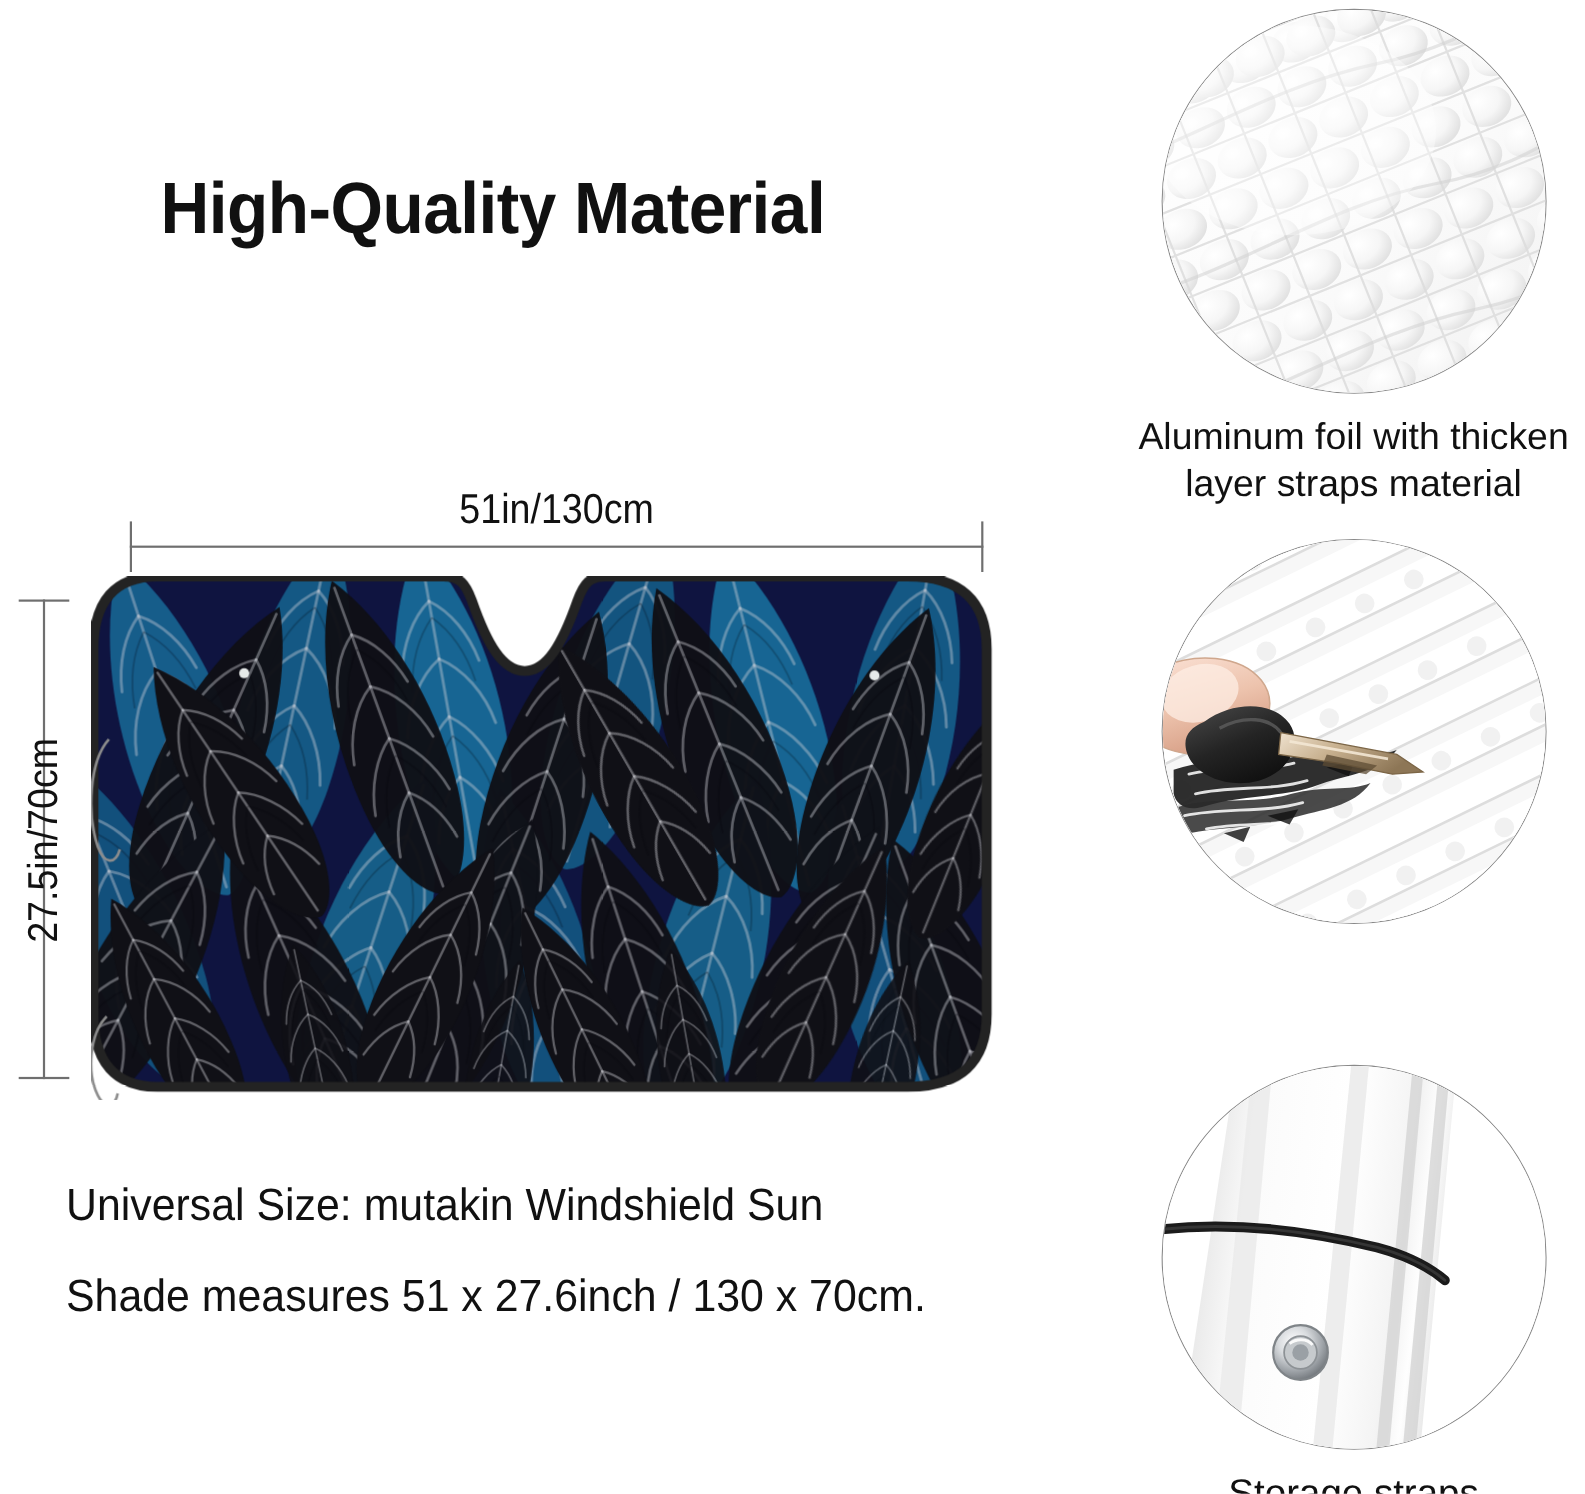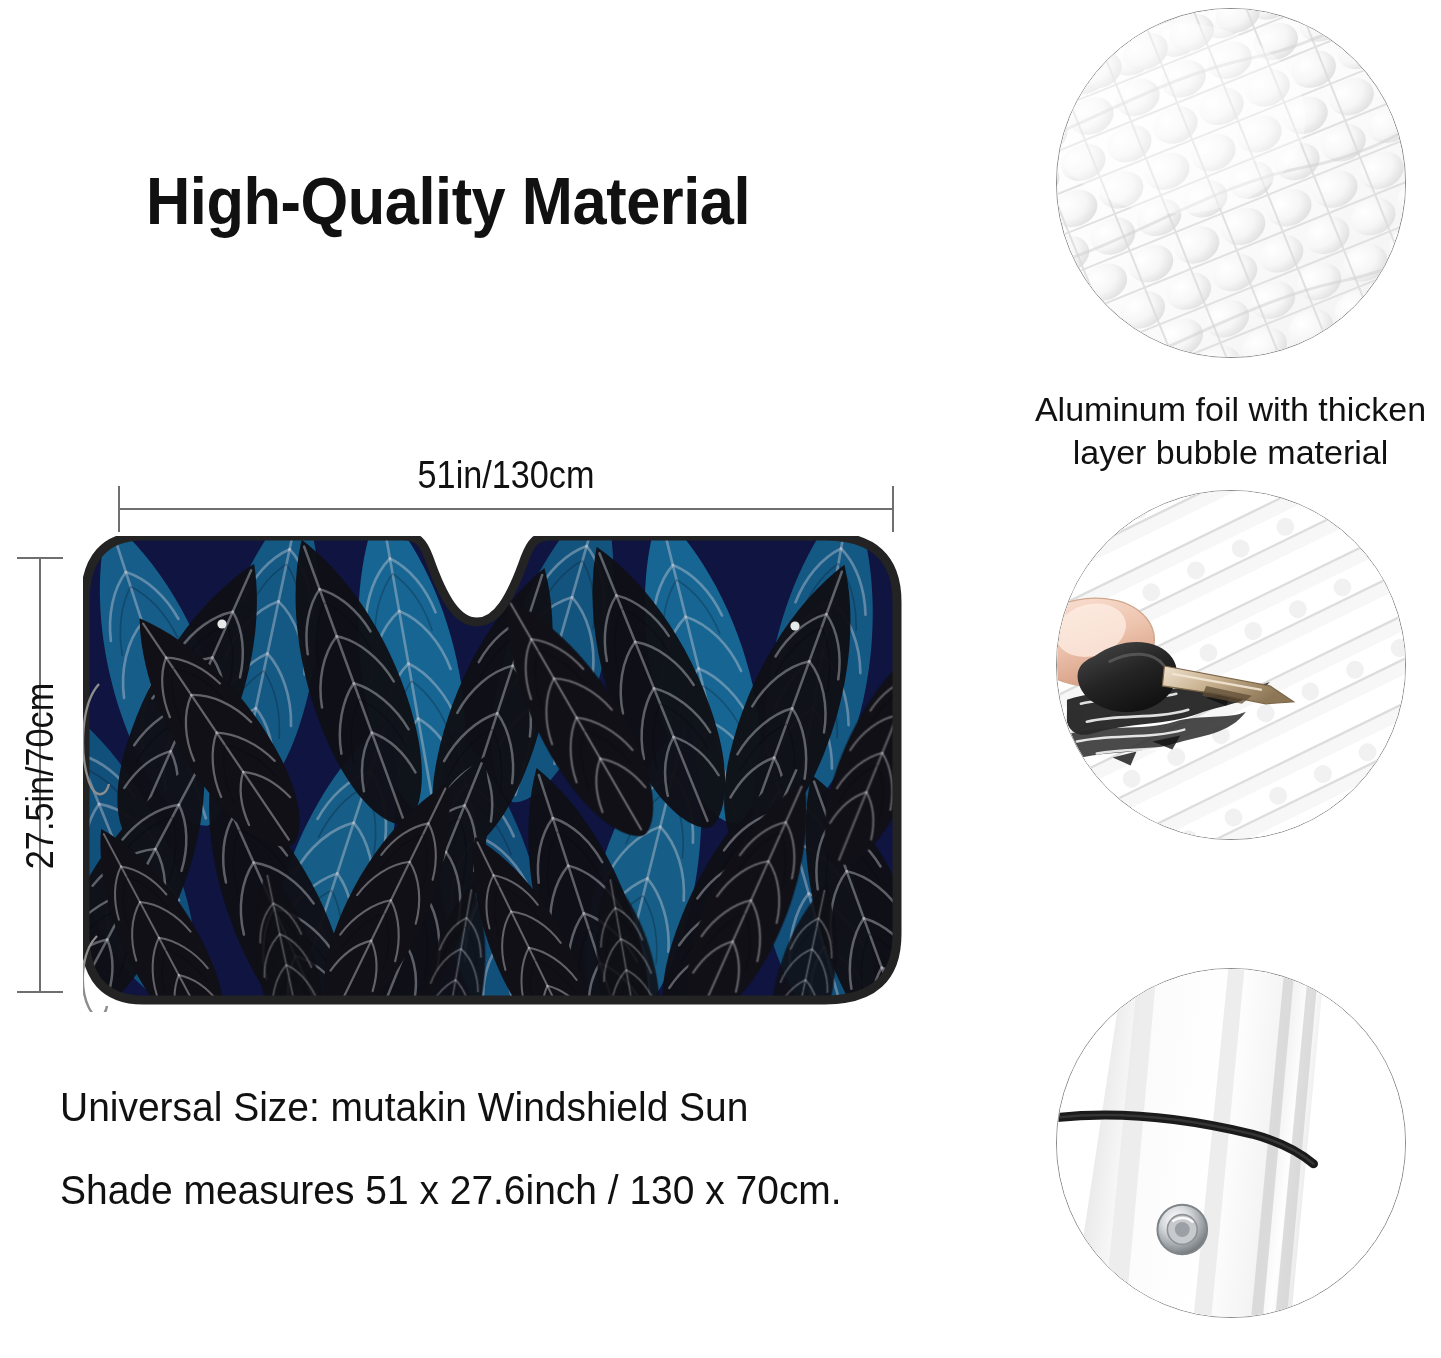--- a/index.html
+++ b/index.html
@@ -12,21 +12,21 @@
     height: 1358px;
     position: relative;
     overflow: hidden;
     font-family: "Liberation Sans", sans-serif;
     color: #111111;
   }
 
   
   #left-panel {
     position: absolute;
-    left: 0; top: 16px;
+    left: 0; top: 4px;
     width: 1020px; height: 1212px;
   }
 
   #headline {
     position: absolute;
     left: 146px;
     top: 152px;
     font-size: 66px;
     font-weight: bold;
     letter-spacing: -0.5px;
@@ -142,21 +142,21 @@
     margin: 0 auto;
     border-radius: 50%;
     overflow: hidden;
     border: 1.6px solid #8a8a8a;
     box-sizing: border-box;
     background: #ffffff;
   }
   .circle-frame svg { display: block; width: 100%; height: 100%; }
 
   .feature-label {
-    margin-top: 30px;
+    margin-top: 18px;
     text-align: center;
     font-size: 35px;
     line-height: 44px;
     color: #111;
     padding: 0 2px;
   }
   #feature-foil .feature-label { font-size: 34px; line-height: 43px; }
 </style>
 </head>
 <body>
@@ -397,21 +397,21 @@
               <path d="M-60 300 C 40 314, 140 290, 240 308 S 400 296, 440 312"></path>
             </g>
           </g>
         </g>
 
         <ellipse cx="120" cy="110" rx="130" ry="96" fill="#ffffff" opacity="0.38"></ellipse>
       </svg>
     </div>
     <div class="feature-label">
       <div>Aluminum foil with thicken</div>
-      <div>layer bubble material</div>
+      <div>layer straps material</div>
     </div>
   </div>
 
   <div class="feature" id="feature-scratch">
     <div class="circle-frame">
       <svg viewBox="0 0 350 350" xmlns="http://www.w3.org/2000/svg">
         <defs>
           <linearGradient id="foilBg" x1="0" y1="0" x2="1" y2="1">
             <stop offset="0%" stop-color="#fdfdfd"></stop>
             <stop offset="50%" stop-color="#f4f4f4"></stop>

